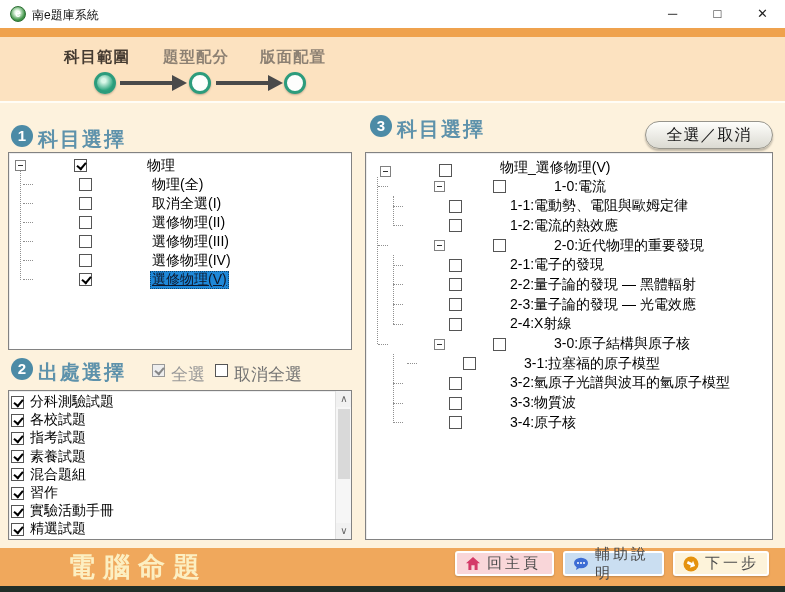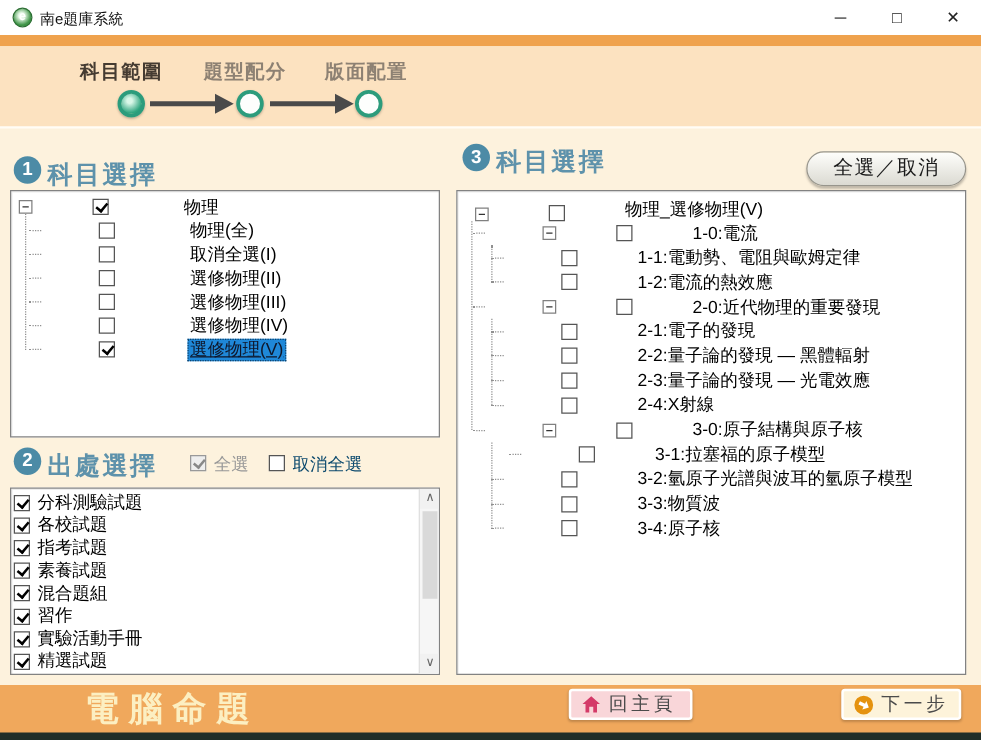--- a/index.html
+++ b/index.html
@@ -60,21 +60,21 @@
 
   
   .list-row { display:flex; align-items:center; height:18.2px; white-space:nowrap; }
   .list-row .tree-label { margin-left:4px; }
   .scrollbar { position:absolute; right:0; top:0; bottom:0; width:16px; background:#f6f6f6; border-left:1px solid #e0e0e0; }
   .sb-btn { position:absolute; left:0; width:16px; height:16px; color:#666; font-size:10px; text-align:center; line-height:16px; background:#f1f1f1; }
   .sb-up { top:0; } .sb-down { bottom:0; }
   .sb-thumb { position:absolute; left:2px; top:18px; width:12px; height:70px; background:#d9d9d9; }
 
   
-  .inline-cb-label { position:absolute; font-size:14px; }
+  .inline-cb-label { position:absolute; font-size:17px; }
   .inline-cb-label.dim { color:#999; }
 
   
   .pill-btn { position:absolute; left:645px; top:121px; width:128px; height:28px; border-radius:14px;
               background:linear-gradient(#fefefb,#dbdad2); border:1px solid #97958c; box-shadow:0 2px 2px rgba(0,0,0,.25);
               font-size:16px; letter-spacing:1px; color:#1a1a1a; text-align:center; line-height:26px; cursor:default; }
 
   
   .footer { position:absolute; left:0; top:548px; width:785px; height:48px; background:var(--footer_orange,#f0a85c); }
   .footer-title { position:absolute; left:68px; top:1px; font-size:27px; font-weight:bold; letter-spacing:8px; color:var(--footer_title_cream,#fcefc2); }
@@ -159,21 +159,21 @@
           <span class="tree-label sel">選修物理(V)</span>
         </div>
       </div>
   </div>
 
   <div class="num-circle" style="left:11px; top:358px">2</div>
   <div class="sec-title" style="left:38px; top:359px">出處選擇</div>
   <div class="cb on dim" style="position:absolute; left:152px; top:364px"></div>
   <div class="inline-cb-label dim" style="left:171px; top:363px">全選</div>
   <div class="cb" style="position:absolute; left:215px; top:364px"></div>
-  <div class="inline-cb-label" style="left:234px; top:363px; color:#0c4a6e">取消全選</div>
+  <div class="inline-cb-label" style="left:234px; top:363px; color:#737373">取消全選</div>
 
   <div class="box" id="source-box">
     <div id="source-list">
         <div class="list-row">
           <span class="cb on"></span>
           <span class="tree-label">分科測驗試題</span>
         </div>
         <div class="list-row">
           <span class="cb on"></span>
           <span class="tree-label">各校試題</span>
@@ -300,20 +300,30 @@
   <div class="footer">
     <div class="footer-title">電腦命題</div>
 
     <div class="foot-btn" id="btn-home">
       <svg class="ic" viewBox="0 0 16 16">
         <path d="M8 1 L15 7.2 H12.6 V14 H9.6 V9.3 H6.4 V14 H3.4 V7.2 H1 Z" fill="#d43a68"></path>
       </svg>
       <span>回主頁</span>
     </div>
 
+    <div class="foot-btn" id="btn-help">
+      <svg class="ic" viewBox="0 0 16 16">
+        <ellipse cx="8" cy="7" rx="7" ry="5.2" fill="#3c6cd4"></ellipse>
+        <path d="M4 10 L3 14 L8 11 Z" fill="#3c6cd4"></path>
+        <circle cx="5" cy="7" r="1" fill="#fff"></circle>
+          <circle cx="8" cy="7" r="1" fill="#fff"></circle>
+          <circle cx="11" cy="7" r="1" fill="#fff"></circle>
+      </svg>
+      <span>輔助說明</span>
+    </div>
 
     <div class="foot-btn" id="btn-next">
       <svg class="ic" viewBox="0 0 16 16">
         <circle cx="8" cy="8" r="7.5" fill="#e5920e"></circle>
         <g transform="rotate(25 8 8)">
           <polygon points="4,6.6 8.5,6.6 8.5,4.2 12.5,8 8.5,11.8 8.5,9.4 4,9.4" fill="#fff"></polygon>
         </g>
       </svg>
       <span>下一步</span>
     </div>

